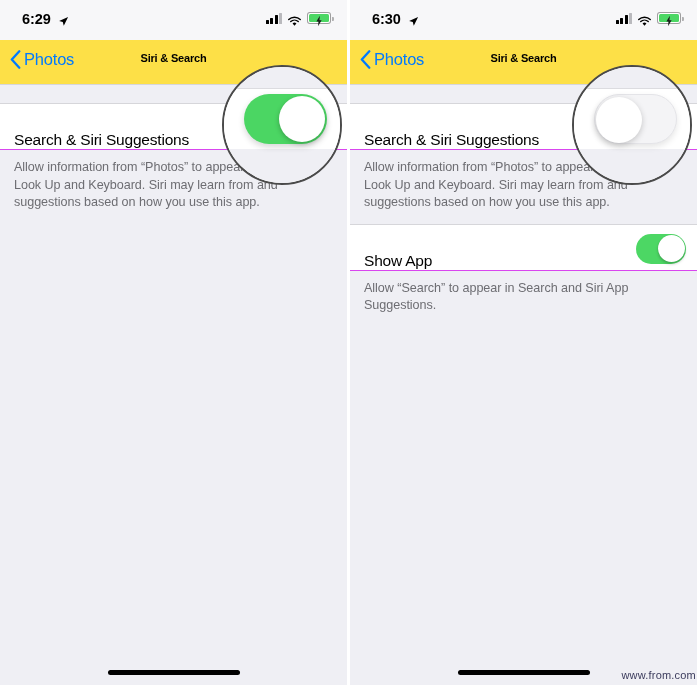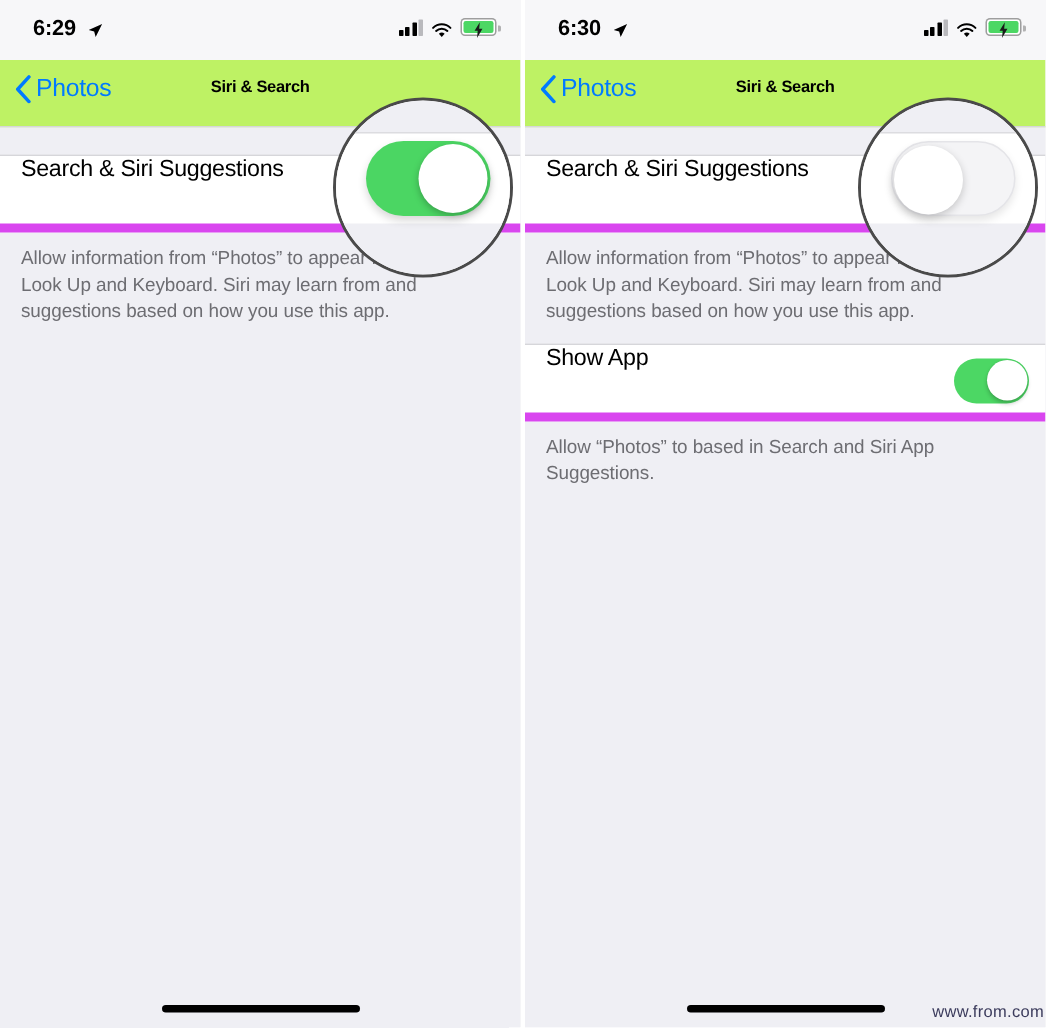--- a/index.html
+++ b/index.html
@@ -112,21 +112,21 @@
     transform: translate(-50%,-50%);
     width: 7px;
     height: 11px;
   }
 
   
   .nav-bar {
     position: absolute;
     top: 40px; left: 0; right: 0;
     height: 44px;
-    background: #bef264;
+    background: #fde047;
     border-bottom: 1px solid #d6d6da;
   }
   .nav-back {
     position: absolute;
     left: 10px;
     top: 10px;
     display: flex;
     align-items: center;
     gap: 3px;
     cursor: pointer;
@@ -153,24 +153,24 @@
     position: absolute;
     top: 85px; left: 0; right: 0; bottom: 0;
     background: #efeff4;
   }
   .gap { height: 18px; }
 
   .cell {
     position: relative;
     background: #ffffff;
     border-top: 1px solid #d6d6da;
-    border-bottom: 6px solid #d946ef;
+    border-bottom: 1px solid #d946ef;
     height: 45px;
     display: flex;
-    align-items: flex-start;
+    align-items: flex-end;
   }
   .cell-label {
     padding-left: 14px;
     font-size: 15.5px;
     color: #000;
     letter-spacing: -0.2px;
   }
 
   .footer-text {
     padding: 9px 14px 12px 14px;
@@ -421,21 +421,21 @@
         </span>
     </div>
     <div class="footer-text">Allow information from “Photos” to appear in Search, Look Up and Keyboard. Siri may learn from and suggestions based on how you use this app.</div>
 
     <div class="cell">
       <span class="cell-label">Show App</span>
       <span class="switch">
           <span class="knob"></span>
         </span>
     </div>
-    <div class="footer-text">Allow “Photos” to based in Search and Siri App Suggestions.</div>
+    <div class="footer-text">Allow “Search” to appear in Search and Siri App Suggestions.</div>
   </div>
 
   <div class="home-indicator"></div>
 </div>
 
 <div class="magnifier mag-right">
   <div class="bg-top"></div>
   <div class="mag-strip"></div>
   <div class="bg-bot"></div>
   <div class="mag-switch off">

